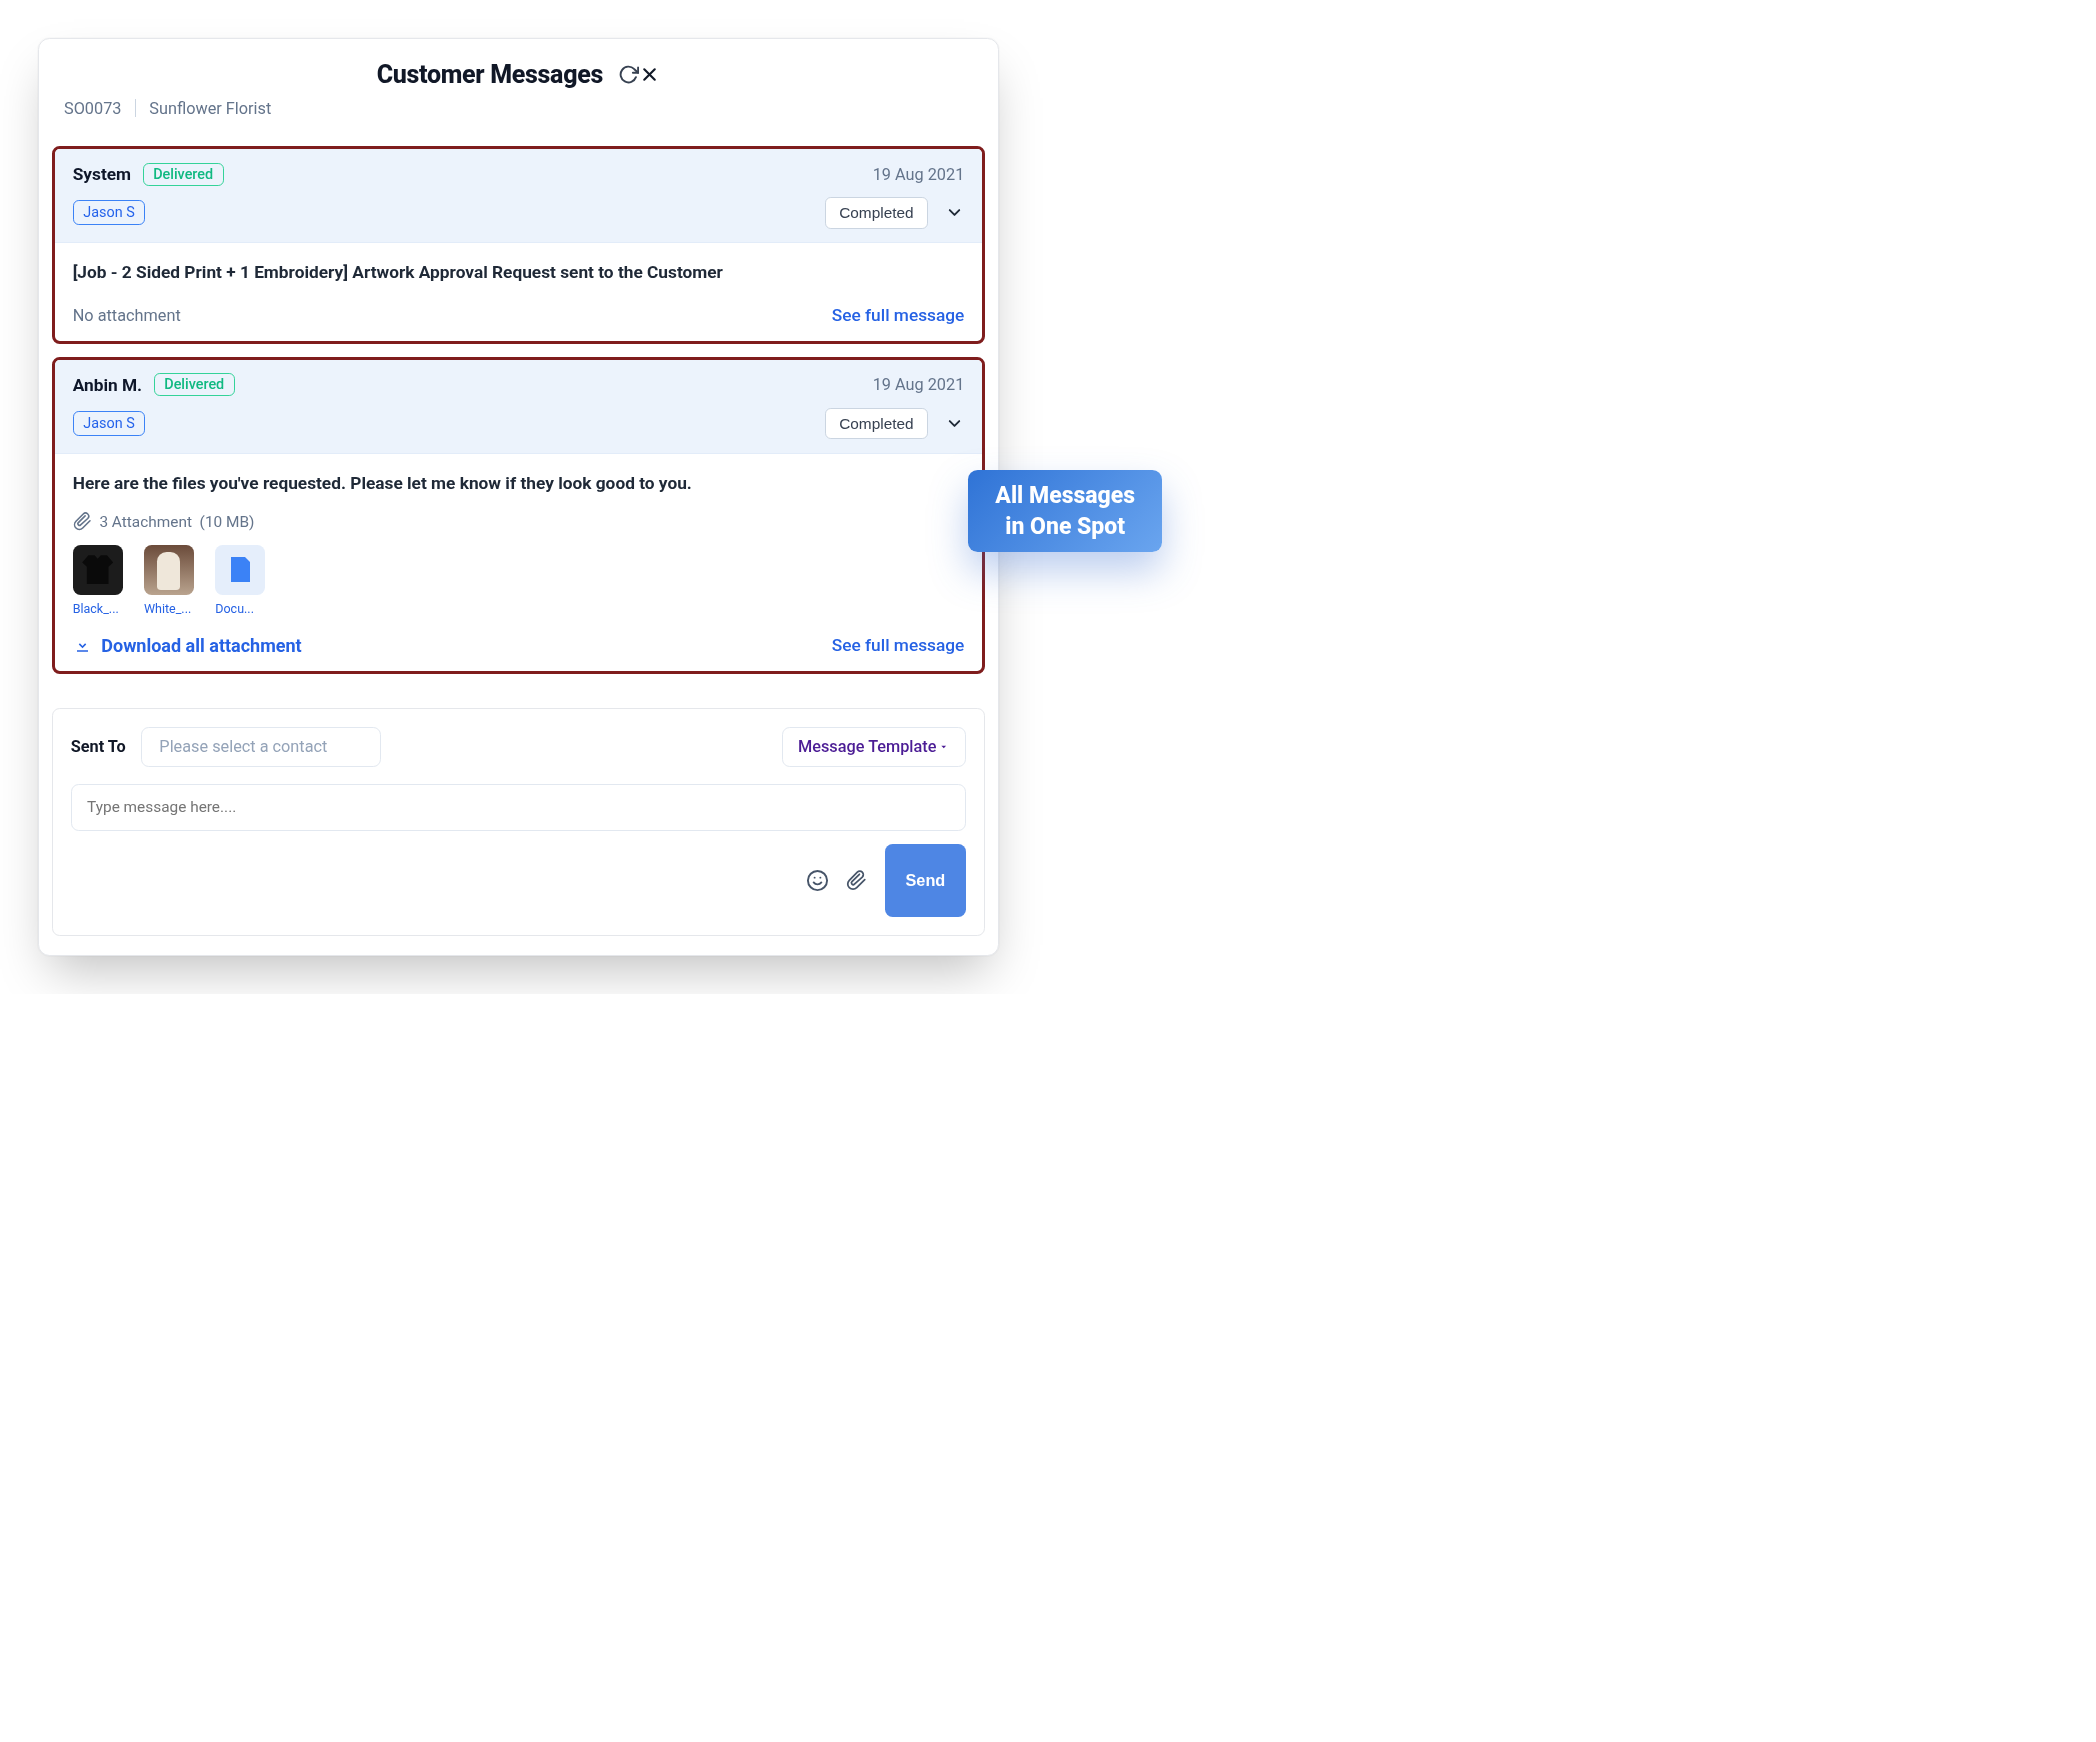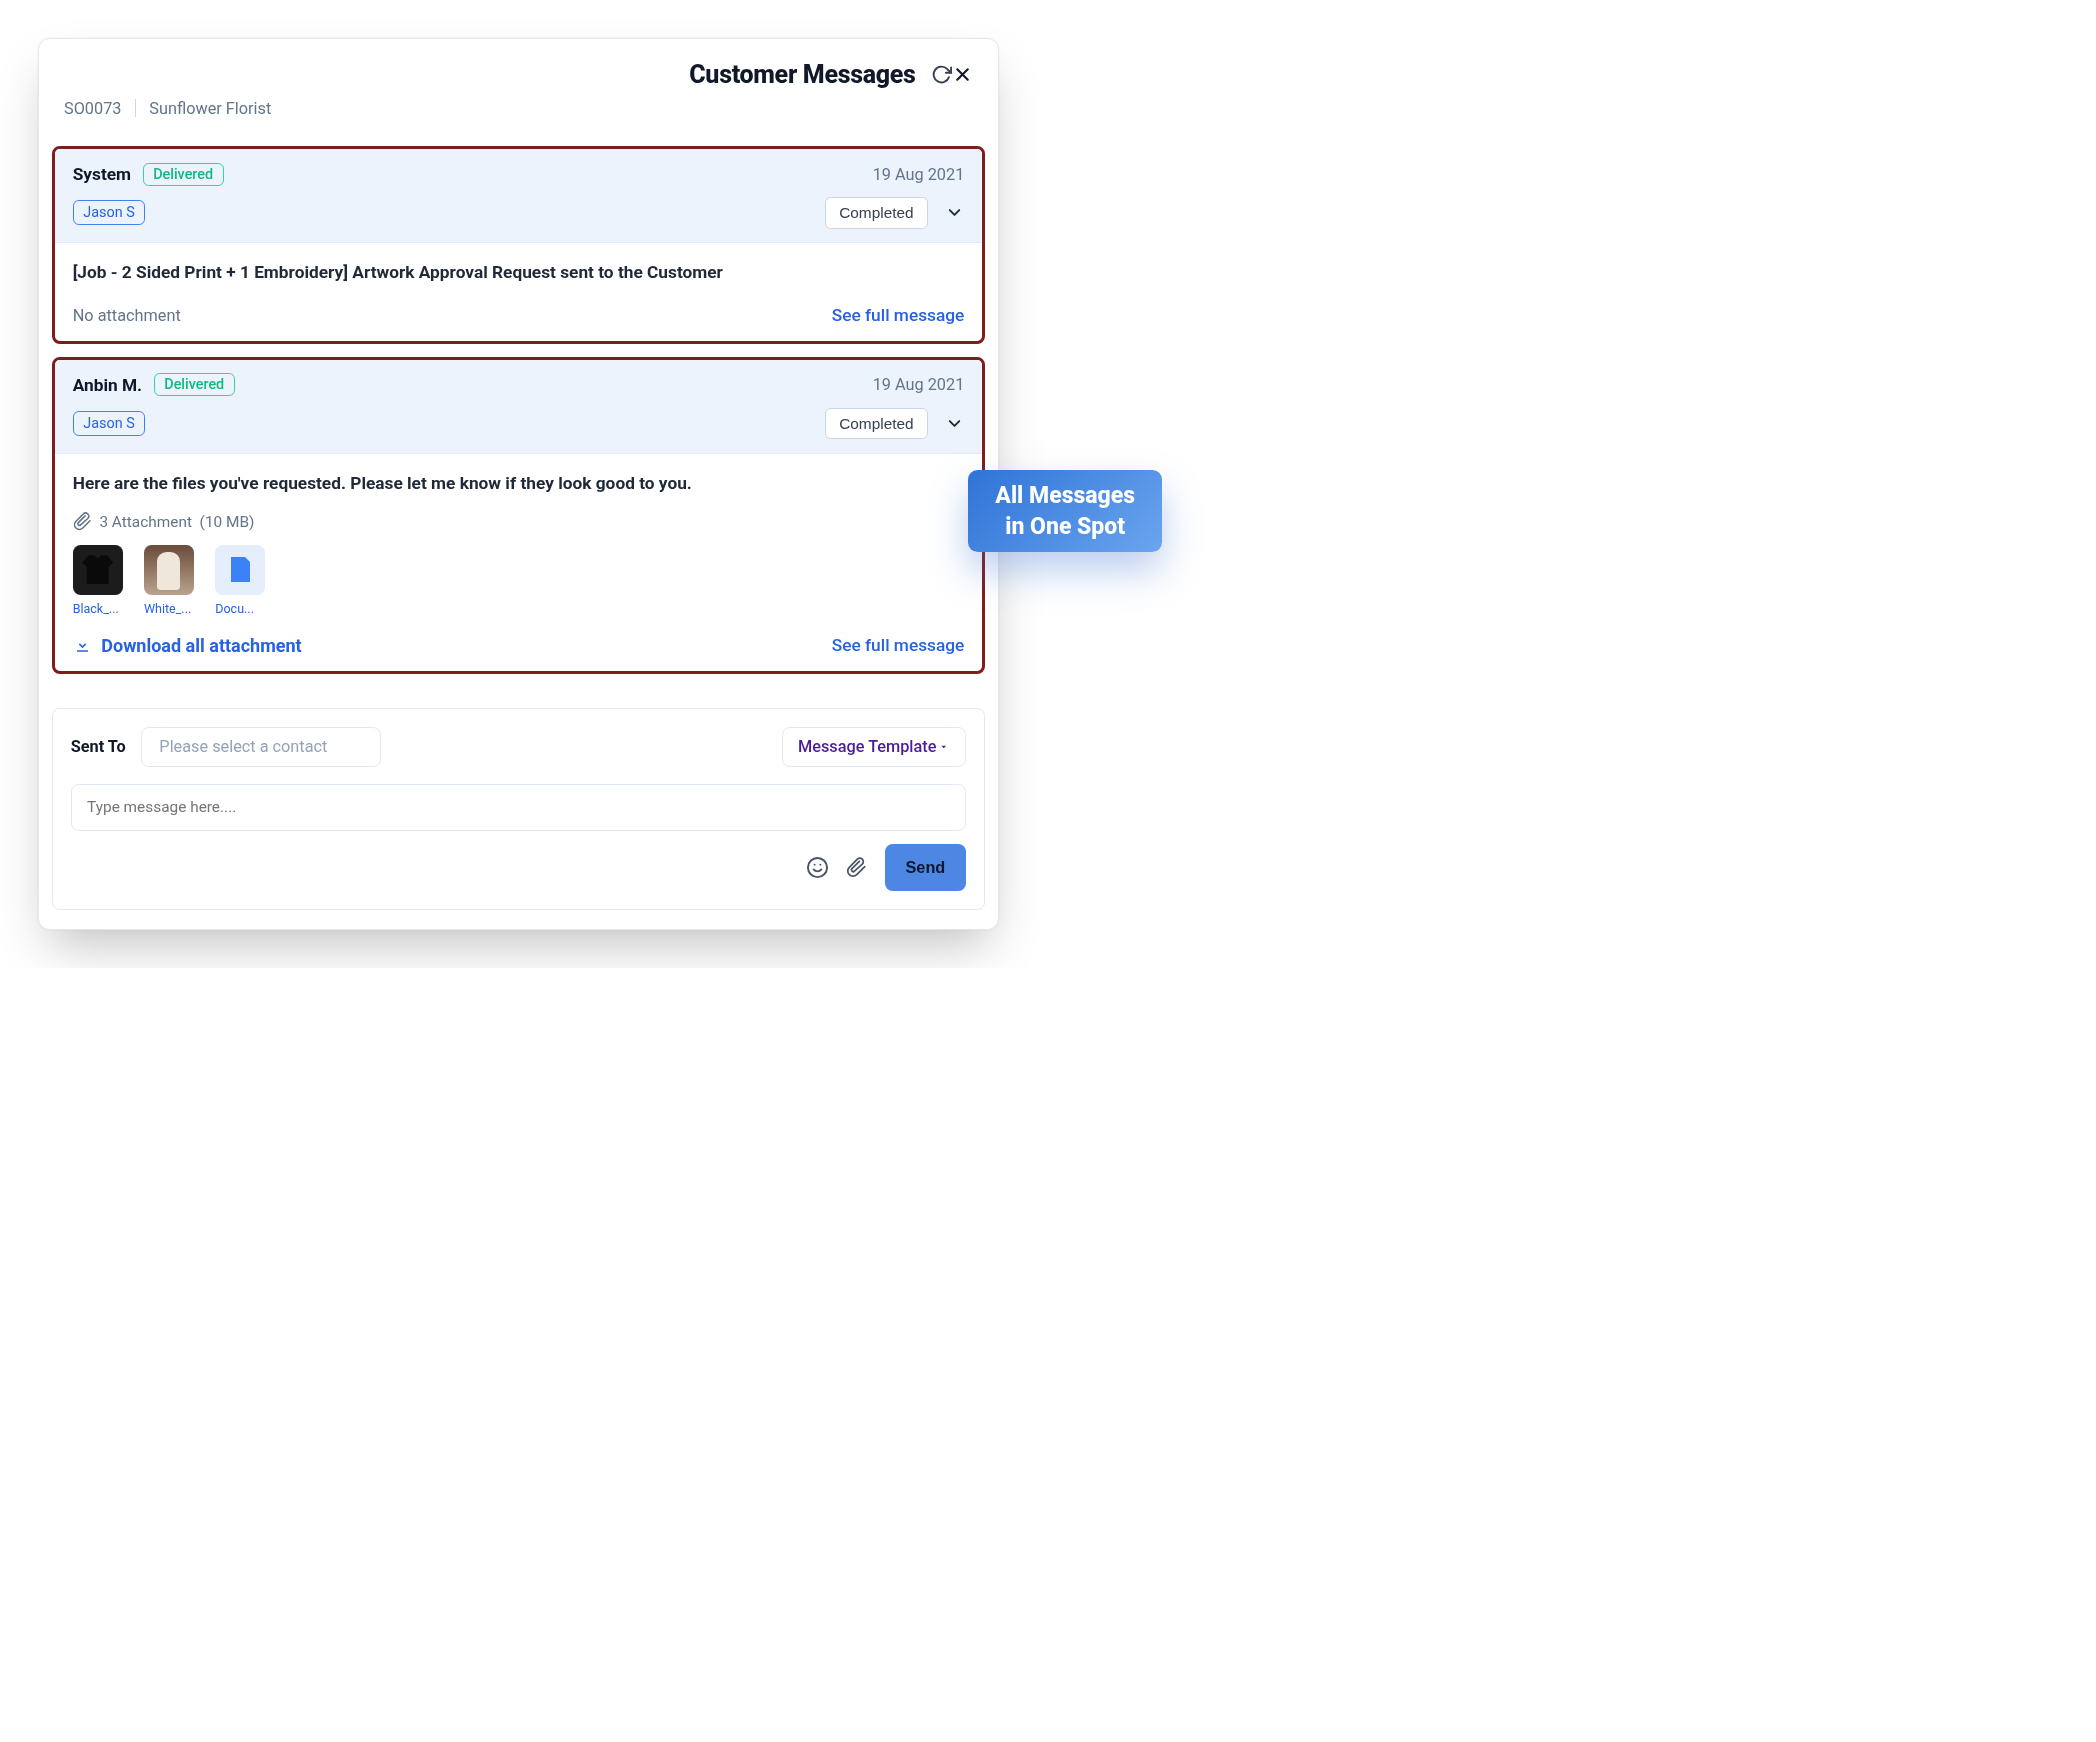--- a/index.html
+++ b/index.html
@@ -19,21 +19,21 @@
   border-radius: 11.5px;
   box-shadow: 0 24px 48px -11.5px rgba(0,0,0,0.25), 0 0 0 1px rgba(0,0,0,0.02);
   overflow: visible;
 }
 .hdr {
   padding: 21px 25px 15.4px 25px;
 }
 .hdr-row1 {
   display: flex;
   align-items: center;
-  justify-content: flex-end;
+  justify-content: center;
 }
 .hdr-left {
   display: flex;
   align-items: center;
   gap: 15.4px;
 }
 .hdr-title {
   font-size: 25px;
   font-weight: 800;
   color: #111827;
@@ -314,23 +314,23 @@
   gap: 17.3px;
   margin-top: 13.4px;
 }
 .icon-btn {
   color: #475569;
   display: inline-flex;
   cursor: pointer;
 }
 .send-btn {
   background: #4e86e4;
-  color: #0f172a;
+  color: #ffffff;
   border: none;
-  padding: 14px 21px;
+  padding: 27px 21px;
   font-size: 16.3px;
   font-weight: 600;
   border-radius: 7.7px;
   cursor: pointer;
 }
 .callout {
   position: absolute;
   right: -67px;
   top: 432px;
   background: linear-gradient(135deg, #2f73d6 0%, #6aa5ef 100%);

